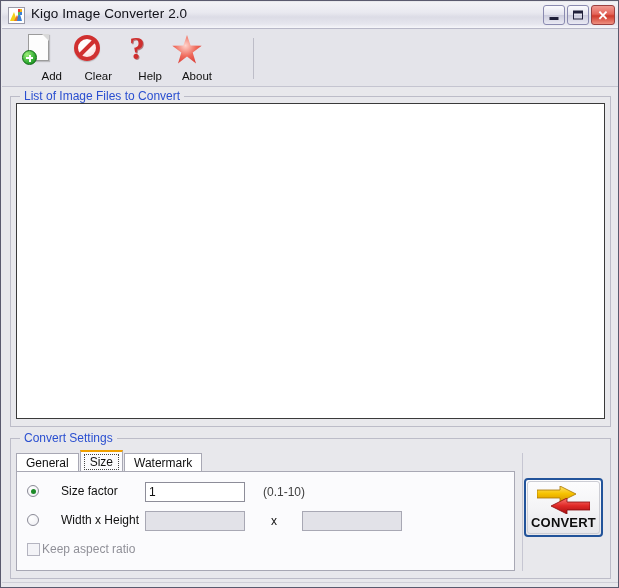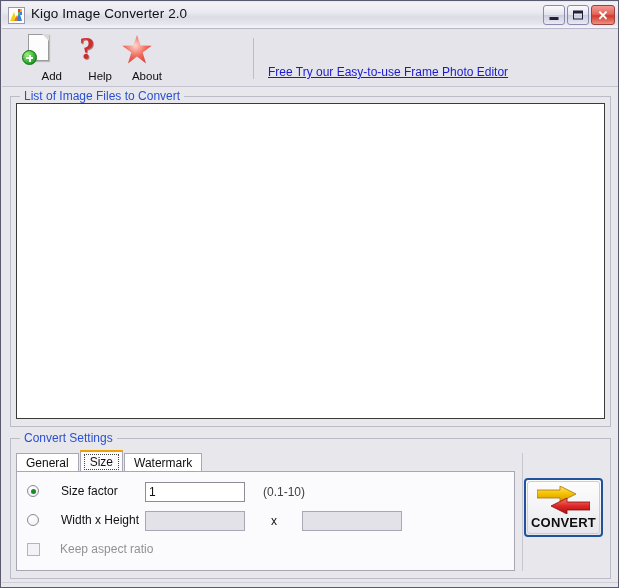--- a/index.html
+++ b/index.html
@@ -378,21 +378,21 @@
   .hint {
     position: absolute;
     font-size: 12px;
     color: #404040;
     margin-left: 8px;
   }
   .chk-wrap {
     position: absolute;
     display: flex;
     align-items: center;
-    gap: 20px;
+    gap: 2px;
   }
   .chk {
     width: 13px; height: 13px;
     border: 1px solid #b4b4c0;
     background: #f3f3f7;
     box-sizing: border-box;
     flex: 0 0 auto;
   }
   .chk-label { font-size: 12px; color: #909098; white-space: nowrap; }
 
@@ -489,41 +489,46 @@
           <span class="pg"></span>
           <span class="badge add">
               <span class="h"></span>
               <span class="v"></span>
             </span>
         </div>
         <div class="tool-label">Add</div>
       </div>
 
 
+      <div class="tool-btn">
+        <div class="tool-ico">
+          <span class="noentry"></span>
+        </div>
+        <div class="tool-label">Clear</div>
+      </div>
 
       <div class="tool-btn">
         <div class="tool-ico">
           <span class="qmark">?</span>
         </div>
         <div class="tool-label">Help</div>
       </div>
 
       <div class="tool-btn">
         <div class="tool-ico">
           <span class="star"></span>
         </div>
         <div class="tool-label">About</div>
       </div>
 
     </div>
 
     <div class="tool-sep"></div>
 
     <div class="links">
-      <a class="link first" href="#">Free Try our Easy-to-use Frame Photo Editor</a>
     </div>
   </div>
 
   <div class="group" id="filelist-group">
     <div class="group-border"></div>
     <div class="group-title">List of Image Files to Convert</div>
     <div class="listbox"></div>
   </div>
 
   <div class="group" id="settings-group">

